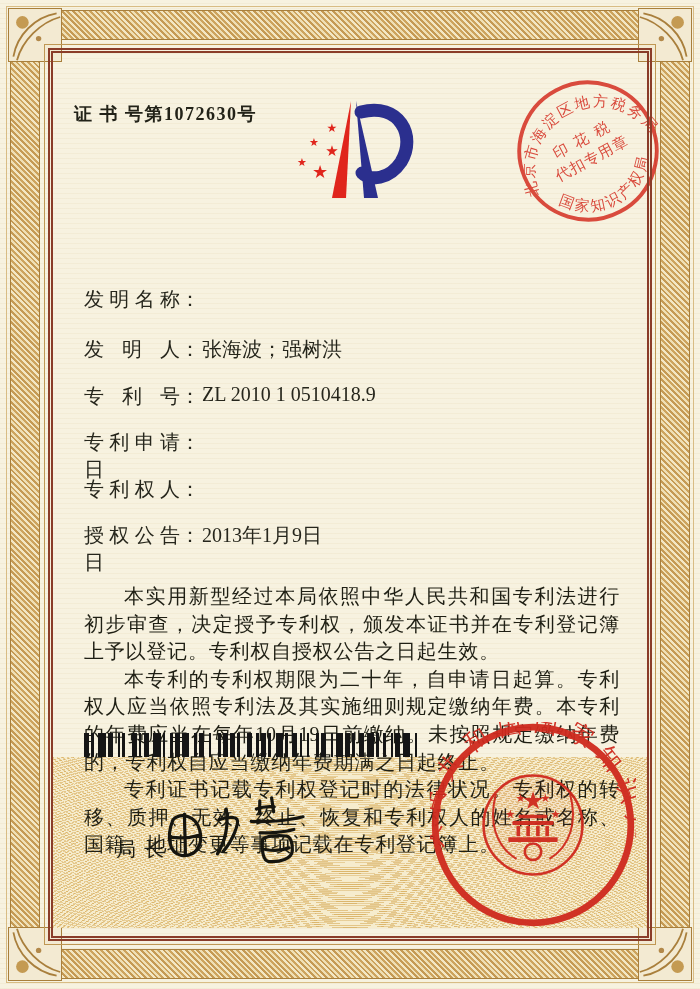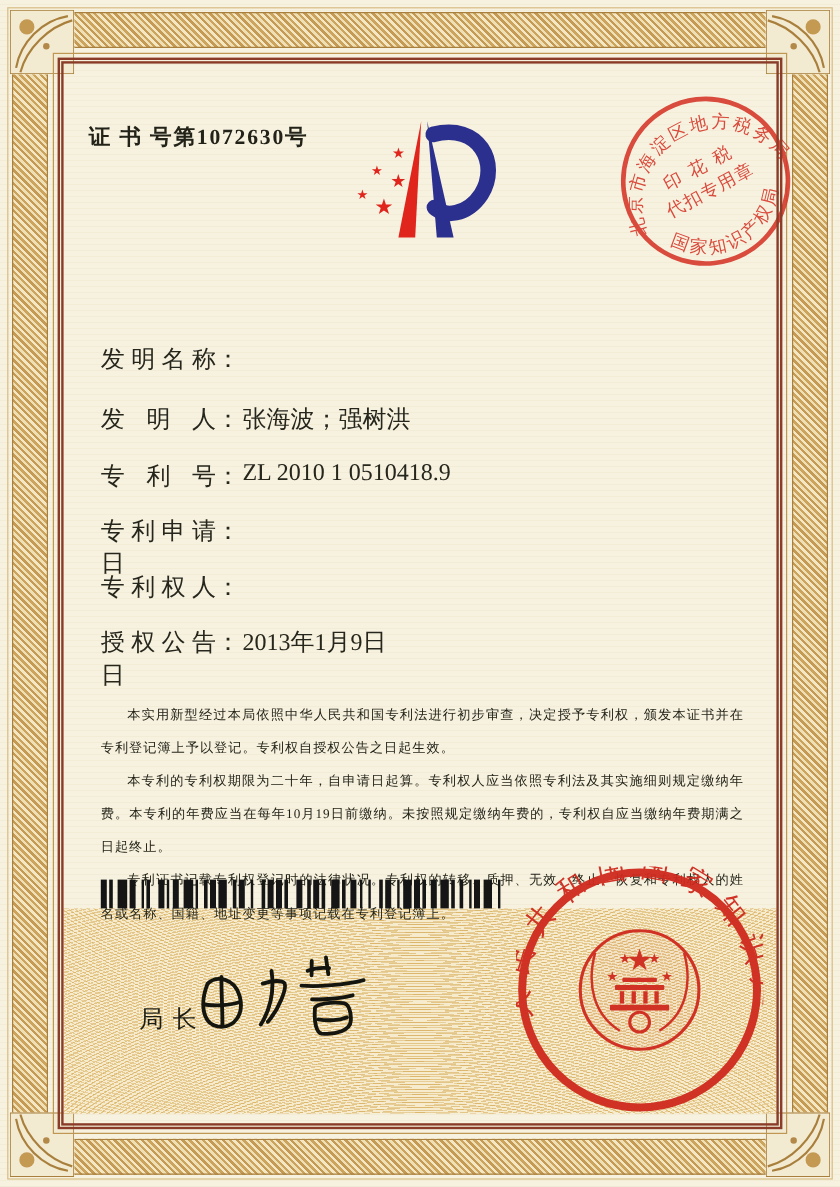--- a/index.html
+++ b/index.html
@@ -42,21 +42,21 @@
     font-weight:700;letter-spacing:12px;color:#15150f;z-index:2;}
 
   
   .field{position:absolute;left:84px;font-size:20px;color:#26261c;display:flex;z-index:2;}
   .field .lbl{display:inline-block;width:96px;text-align:justify;text-align-last:justify;}
   .field .colon{margin:0 2px 0 0;}
   .f0{top:286px}.f1{top:336px}.f2{top:383px}.f3{top:429px}.f4{top:476px}.f5{top:522px}
 
   
   .body-text{position:absolute;left:84px;width:536px;top:583px;z-index:2;}
-  .body-text p{margin:0;text-indent:2em;font-size:11px;line-height:27.6px;
+  .body-text p{margin:0;text-indent:2em;font-size:20px;line-height:27.6px;
     letter-spacing:.8px;color:#1f1f14;text-align:justify;}
 
   
   .guilloche{
     position:absolute;left:53px;right:53px;top:757px;height:171px;z-index:1;
     background:
       repeating-radial-gradient(ellipse 900px 420px at 50% 145%, rgba(208,158,66,.50) 0 1.3px, rgba(0,0,0,0) 1.3px 4.6px),
       repeating-radial-gradient(ellipse 900px 420px at 50% -45%, rgba(208,158,66,.38) 0 1.3px, rgba(0,0,0,0) 1.3px 4.6px),
       #f6eccd;
   }

